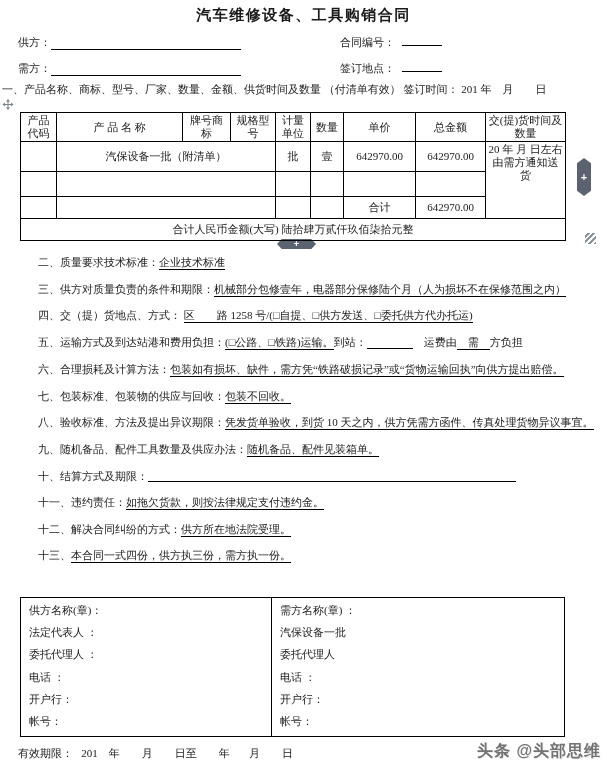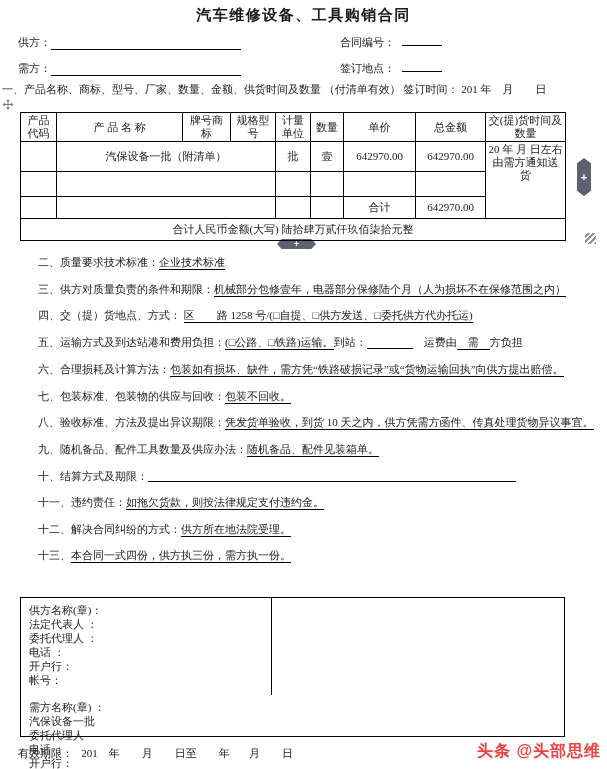--- a/index.html
+++ b/index.html
@@ -35,32 +35,32 @@
   td.delivery { vertical-align:top; padding-top:7px; line-height:15px; }
   td.words-cell { text-align:left; padding-left:6px; }
 
   .clauses { position:absolute; top:256px; left:18px; right:4px;margin-left:20px; }
   .clause { margin:0 0 14px 0; line-height:12.5px; white-space:nowrap; }
   .u { border-bottom:1px solid #000; padding-bottom:1px; }
   .blank { display:inline-block; height:11px; vertical-align:bottom; }
 
   .sig-table {
     position:absolute; top:597px; left:20px; width:545px; height:140px;
-    border:1px solid #000; display:flex; box-sizing:border-box;flex-direction:column;
+    border:1px solid #000; display:flex; box-sizing:border-box;
   }
   .sig-col { box-sizing:border-box; padding:5px 8px 8px 8px; display:flex; flex-direction:column; justify-content:space-between; }
   .sig-col.left { width:251px; border-right:1px solid #000; }
   .sig-col.right { flex:1; }
   .sig-row { line-height:14px; }
 
   .validity { position:absolute; top:746px; left:18px; white-space:pre; }
   .watermark {
     position:absolute; top:741px; right:6px;
     font-family:"Liberation Sans", sans-serif; font-weight:bold; font-size:16px;
-    color:#ef4444; letter-spacing:1px; text-shadow:1px 1px 0 #efefef;
+    color:#737373; letter-spacing:1px; text-shadow:1px 1px 0 #efefef;
   }
 
   
   .move-handle { position:absolute; top:99px; left:2px; width:12px; height:12px; }
   .pill { background:#5b6370; color:#fff; display:flex; align-items:center; justify-content:center;
           font-family:"Liberation Sans", sans-serif; font-weight:bold; }
   .pill-right { position:absolute; left:577px; top:158px; width:14px; height:38px;
     clip-path:polygon(50% 0,100% 14%,100% 86%,50% 100%,0 86%,0 14%); font-size:11px; }
   .pill-bottom { position:absolute; left:277px; top:239px; width:39px; height:10px;
     clip-path:polygon(0 50%,12% 0,88% 0,100% 50%,88% 100%,12% 100%); font-size:9px; line-height:10px; }

